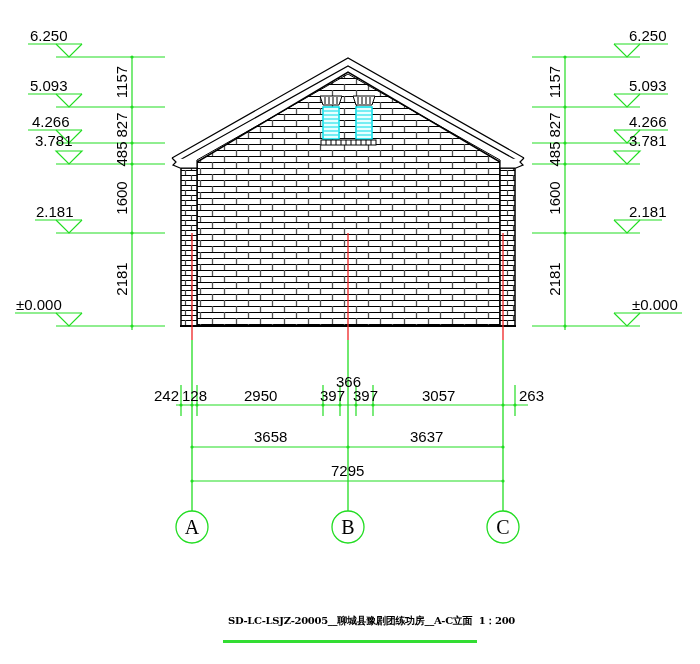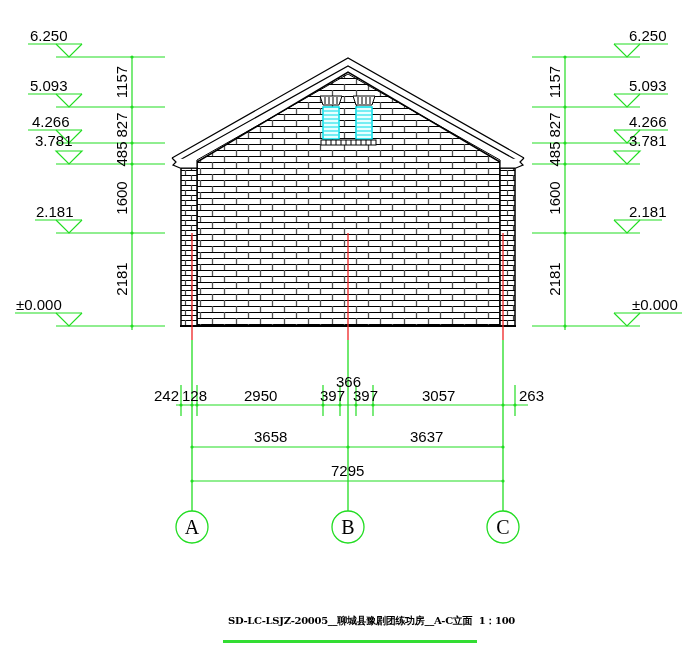--- a/index.html
+++ b/index.html
@@ -239,15 +239,15 @@
     <circle cx="192" cy="527" r="16" fill="#fff" stroke="#22dd22" stroke-width="1.3"></circle>
     <circle cx="348" cy="527" r="16" fill="#fff" stroke="#22dd22" stroke-width="1.3"></circle>
     <circle cx="503" cy="527" r="16" fill="#fff" stroke="#22dd22" stroke-width="1.3"></circle>
     <text class="axistxt" x="192" y="534" text-anchor="middle">A</text>
     <text class="axistxt" x="348" y="534" text-anchor="middle">B</text>
     <text class="axistxt" x="503" y="534" text-anchor="middle">C</text>
   </g>
 </svg>
 
 <div id="title">
-  <span>SD-LC-LSJZ-20005__聊城县豫剧团练功房__A-C立面</span>&nbsp;&nbsp;<span>1：100</span>
+  <span>SD-LC-LSJZ-20005__聊城县豫剧团练功房__A-C立面</span>&nbsp;&nbsp;<span>1：200</span>
 </div>
 <div id="title-underline"></div>
 
 </body></html>

